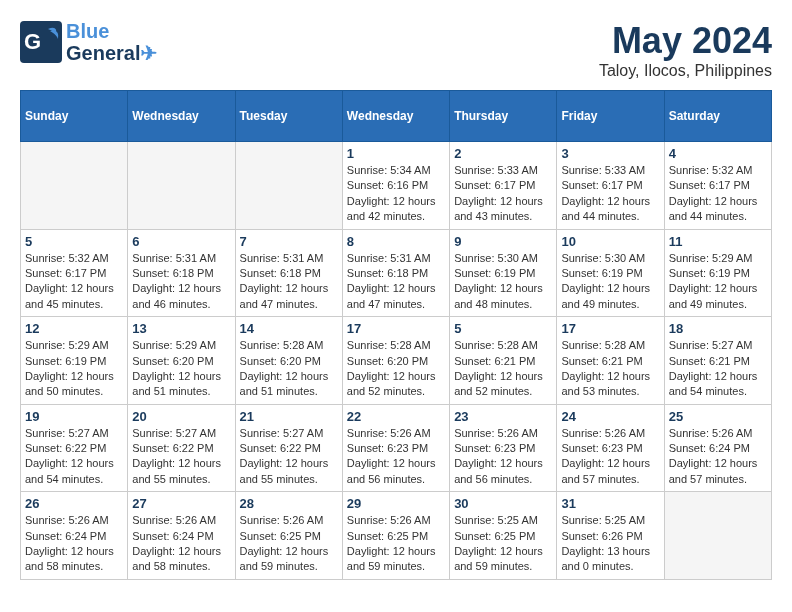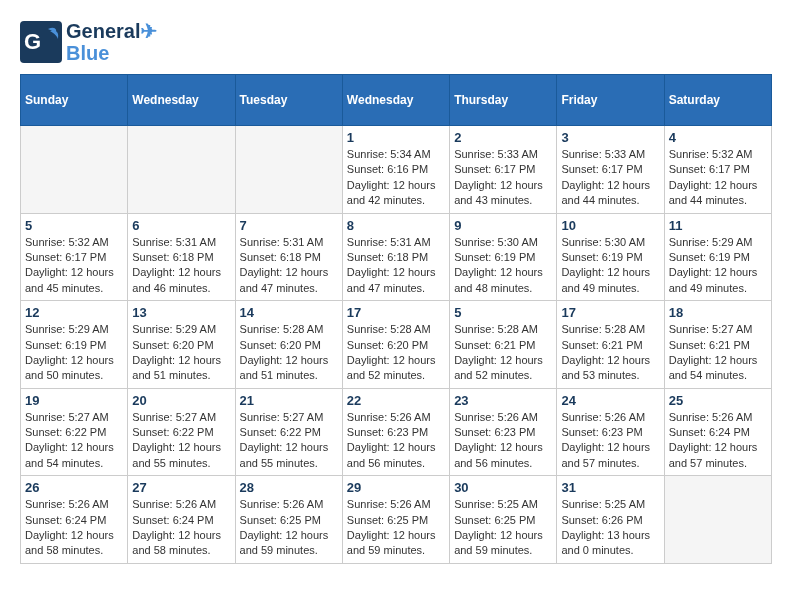--- a/index.html
+++ b/index.html
@@ -82,26 +82,30 @@
     <div style="display:flex;align-items:center;gap:4px;">
       <div style="position:relative;width:42px;height:42px;">
         <svg width="42" height="42" viewBox="0 0 42 42">
           <rect x="0" y="0" width="42" height="42" rx="4" fill="#1a3a5c"></rect>
           <text x="4" y="28" font-size="22" font-weight="bold" fill="white" font-family="Arial">G</text>
           <path d="M28 8 Q38 4 36 14 Q34 10 28 8Z" fill="#4a90d9"></path>
           <path d="M30 10 Q40 8 38 18 Q36 13 30 10Z" fill="#4a90d9"></path>
         </svg>
       </div>
       <div>
+        <div style="font-size:20px;font-weight:bold;color:#4a90d9;line-height:1.1;">Blue</div>
         <div style="font-size:20px;font-weight:bold;color:#1a3a5c;line-height:1.1;">
           <span style="color:#1a3a5c;">General</span><span style="color:#4a90d9;">✈</span>
         </div>
-        <div style="font-size:20px;font-weight:bold;color:#4a90d9;line-height:1.1;">Blue</div>
       </div>
     </div>
+  </div>
+  <div class="title-section">
+    <div class="month-year">May 2024</div>
+    <div class="location">Taloy, Ilocos, Philippines</div>
   </div>
 </div>
 
 <table class="calendar">
   <thead>
     <tr>
     <th>Sunday</th>
         <th>Wednesday</th>
         <th>Tuesday</th>
         <th>Wednesday</th>

